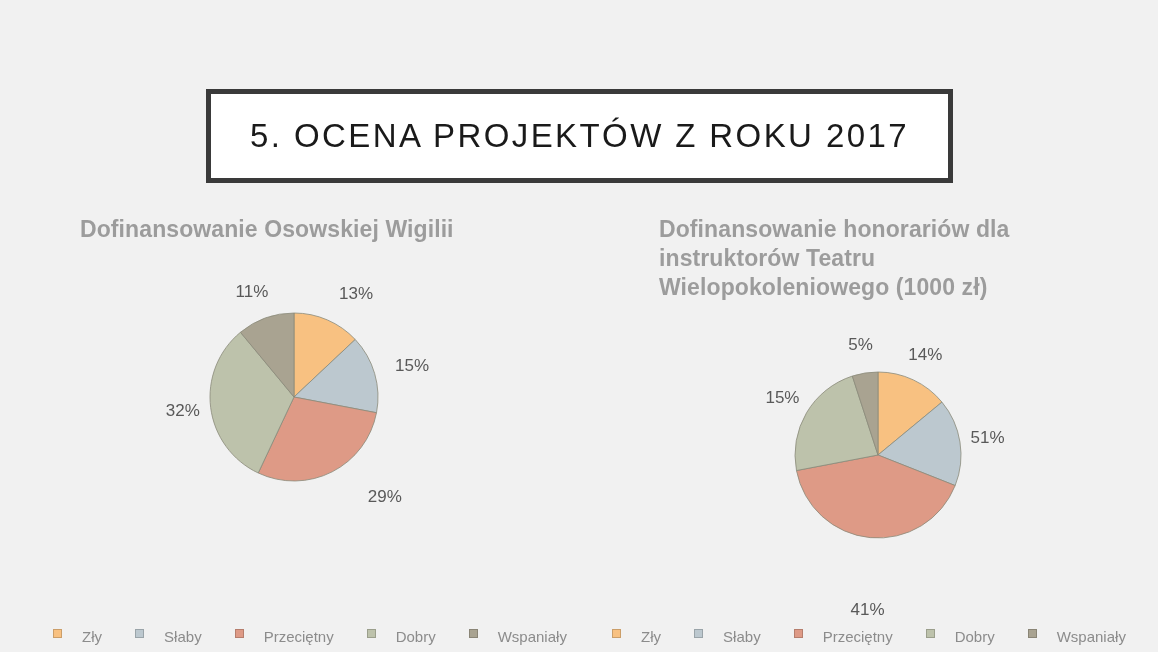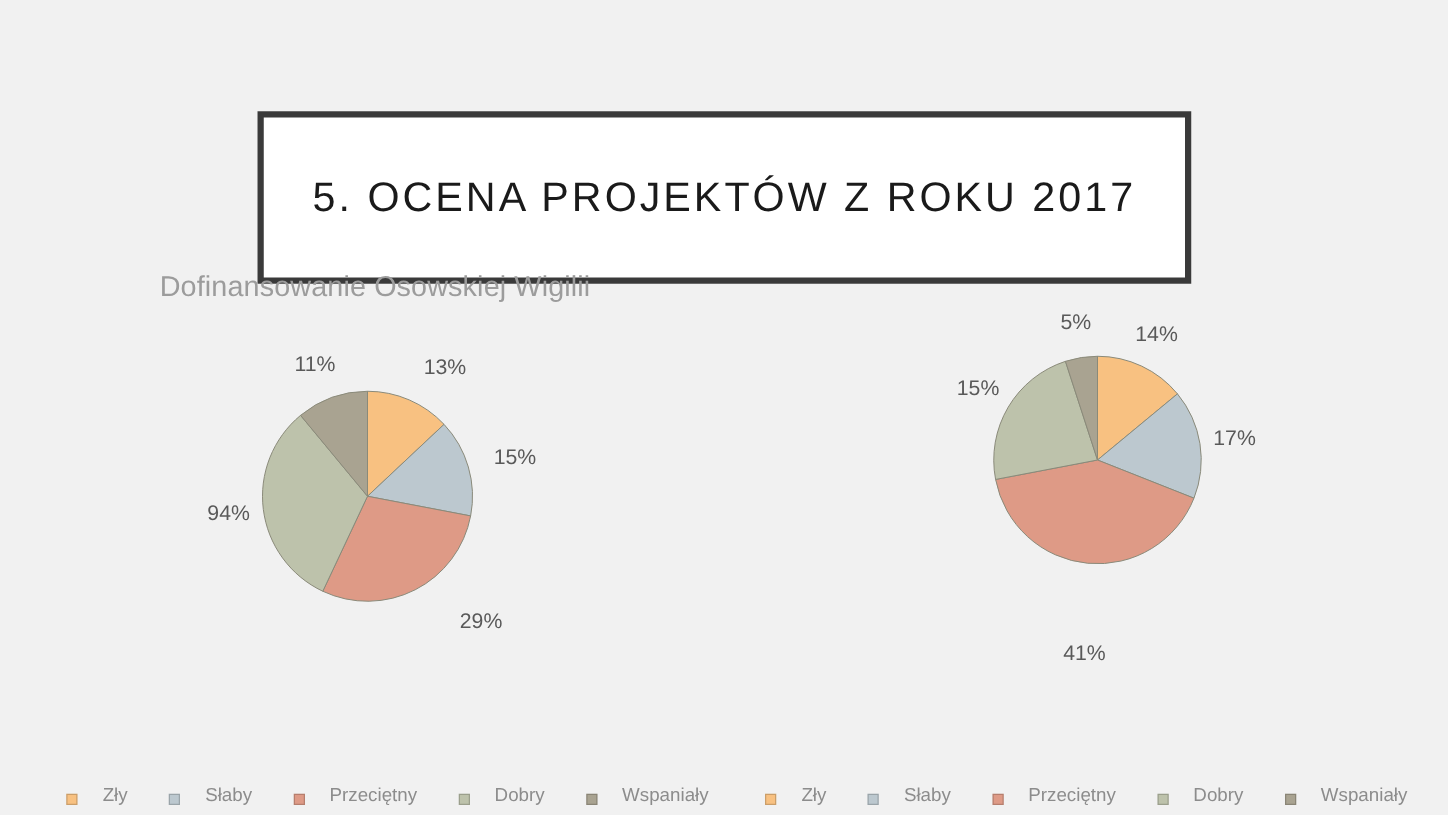--- a/index.html
+++ b/index.html
@@ -14,21 +14,21 @@
     overflow: hidden;
     position: relative;
   }
 
   
   #title-box {
     position: absolute;
     left: 206px;
     top: 89px;
     width: 747px;
-    height: 138px;
+    height: 94px;
     background: #FFFFFF;
     border: 5px solid #3A3A3A;
     box-sizing: border-box;
     display: flex;
     align-items: center;
     justify-content: center;
   }
   #title-text {
     font-size: 33px;
     letter-spacing: 2.4px;
@@ -45,25 +45,24 @@
     top: 215px;
     width: 540px;
     height: 437px;
   }
   #chart-panel-left  { left: 30px; }
   #chart-panel-right { left: 589px; }
 
   .chart-title {
     width: 440px;
     margin: 0 auto;
-    text-align: center;
     color: #9C9C9C;
     font-size: 23px;
     line-height: 29px;
-    font-weight: 400;
+    font-weight: 700;
     letter-spacing: 0.1px;
   }
   #chart-panel-right .chart-title { width: 400px; }
 
   
   .pie-area {
     position: relative;
     width: 540px;
     height: 300px;
   }
@@ -87,21 +86,21 @@
     bottom: 8px;
     left: 0;
     width: 540px;
     display: flex;
     justify-content: center;
     align-items: center;
     gap: 13px;
   }
   .legend-item {
     display: flex;
-    align-items: flex-end;
+    align-items: flex-start;
     gap: 20px;
     margin-left: 20px;
   }
   .legend-swatch {
     width: 9px;
     height: 9px;
     display: block;
     border: 0.5px solid rgba(0,0,0,0.18);
     box-sizing: border-box;
   }
@@ -127,21 +126,21 @@
     <svg class="pie-svg" width="540" height="300">
         <path d="M 264 153 L 264 69 A 84 84 0 0 1 325.2333647033986 95.49804310199016 Z" fill="#F8C181" stroke="#8a8a7a" stroke-width="0.8"></path>
         <path d="M 264 153 L 325.2333647033986 95.49804310199016 A 84 84 0 0 1 346.51212906120986 168.74003042520087 Z" fill="#BCC8CF" stroke="#8a8a7a" stroke-width="0.8"></path>
         <path d="M 264 153 L 346.51212906120986 168.74003042520087 A 84 84 0 0 1 228.23453950853394 229.00547240714565 Z" fill="#DE9A86" stroke="#8a8a7a" stroke-width="0.8"></path>
         <path d="M 264 153 L 228.23453950853394 229.00547240714565 A 84 84 0 0 1 210.45638486111002 88.27688760683374 Z" fill="#BDC2AB" stroke="#8a8a7a" stroke-width="0.8"></path>
         <path d="M 264 153 L 210.45638486111002 88.27688760683374 A 84 84 0 0 1 264 69 Z" fill="#A9A391" stroke="#8a8a7a" stroke-width="0.8"></path>
       </svg>
   <div class="slice-label" style="left: 326px; top: 50.2115px;">13%</div>
       <div class="slice-label" style="left: 382px; top: 121.753px;">15%</div>
       <div class="slice-label" style="left: 314.847px; top: 252.793px; margin-left: 40px;">29%</div>
-      <div class="slice-label" style="left: 152.883px; top: 167.037px;">94%</div>
+      <div class="slice-label" style="left: 152.883px; top: 167.037px;">32%</div>
       <div class="slice-label" style="left: 222px; top: 47.6214px;">11%</div>
     </div>
   <div class="legend">
       <div class="legend-item">
         <span class="legend-swatch" style="background: rgb(248, 193, 129);"></span>
         <span class="legend-label">Zły</span>
       </div>
       <div class="legend-item">
         <span class="legend-swatch" style="background: rgb(188, 200, 207);"></span>
         <span class="legend-label">Słaby</span>
@@ -155,30 +154,35 @@
         <span class="legend-label">Dobry</span>
       </div>
       <div class="legend-item">
         <span class="legend-swatch" style="background: rgb(169, 163, 145);"></span>
         <span class="legend-label">Wspaniały</span>
       </div>
     </div>
 </div>
 
 <div class="chart-panel" id="chart-panel-right">
+  <div class="chart-title">
+    <div>Dofinansowanie honorariów dla</div>
+    <div>instruktorów Teatru</div>
+    <div>Wielopokoleniowego (1000 zł)</div>
+  </div>
   <div class="pie-area">
     <svg class="pie-svg" width="540" height="300">
         <path d="M 289 153 L 289 70 A 83 83 0 0 1 352.95259915039054 100.09380885085875 Z" fill="#F8C181" stroke="#8a8a7a" stroke-width="0.8"></path>
         <path d="M 289 153 L 352.95259915039054 100.09380885085875 A 83 83 0 0 1 366.17144832872486 183.55433787282828 Z" fill="#BCC8CF" stroke="#8a8a7a" stroke-width="0.8"></path>
         <path d="M 289 153 L 366.17144832872486 183.55433787282828 A 83 83 0 0 1 207.47015818951883 168.55264911061514 Z" fill="#DE9A86" stroke="#8a8a7a" stroke-width="0.8"></path>
         <path d="M 289 153 L 207.47015818951883 168.55264911061514 A 83 83 0 0 1 263.3515894668794 74.06230914750226 Z" fill="#BDC2AB" stroke="#8a8a7a" stroke-width="0.8"></path>
         <path d="M 289 153 L 263.3515894668794 74.06230914750226 A 83 83 0 0 1 289 70 Z" fill="#A9A391" stroke="#8a8a7a" stroke-width="0.8"></path>
       </svg>
   <div class="slice-label" style="left: 336.262px; top: 52.5642px;">14%</div>
-      <div class="slice-label" style="left: 398.633px; top: 135.636px;">17%</div>
+      <div class="slice-label" style="left: 398.633px; top: 135.636px;">51%</div>
       <div class="slice-label" style="left: 278.554px; top: 263.507px; margin-top: 44px;">41%</div>
       <div class="slice-label" style="left: 193.458px; top: 96.4964px;">15%</div>
       <div class="slice-label" style="left: 271.636px; top: 43.3666px;">5%</div>
     </div>
   <div class="legend">
       <div class="legend-item">
         <span class="legend-swatch" style="background: rgb(248, 193, 129);"></span>
         <span class="legend-label">Zły</span>
       </div>
       <div class="legend-item">

